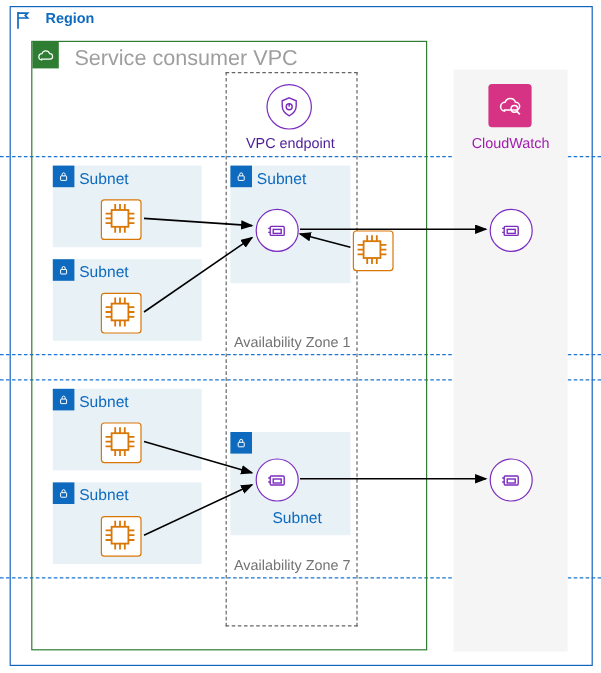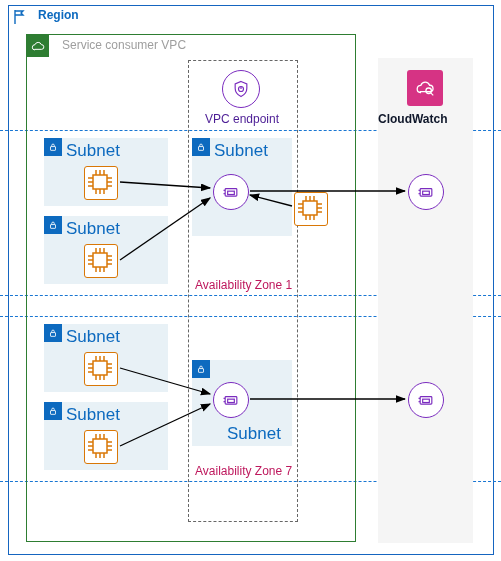--- a/index.html
+++ b/index.html
@@ -34,21 +34,21 @@
     width: 328px; height: 506px;
     border: 1px solid #2e7d32;
   }
   .vpc-tag {
     position:absolute; left:27px; top:35px;
     width:22px; height:22px; background:#2e7d32;
     display:flex; align-items:center; justify-content:center;
   }
   .vpc-label {
     position:absolute; left:62px; top:38px;
-    color:#9e9e9e; font-size:12px;
+    color:#9e9e9e; font-size:18px;
   }
   .endpoint-group {
     position:absolute; left:188px; top:60px;
     width:108px; height:460px;
     border:1px dashed #666;
   }
   .endpoint-icon {
     position:absolute; left:222px; top:70px;
     width:36px; height:36px; border:1.5px solid #7b2cbf; border-radius:50%;
     display:flex; align-items:center; justify-content:center; background:#fff;
@@ -58,32 +58,32 @@
     width:100px; text-align:center; font-size:12px; color:#4c1d95;
   }
   .az-band {
     position:absolute; left:0; right:0;
     border-top:1px dashed #1976d2;
     border-bottom:1px dashed #1976d2;
   }
   .az1 { top:130px; height:164px; }
   .az2 { top:316px; height:164px; }
   .az-label {
-    position:absolute; font-size:12px; color:#be185d;
+    position:absolute; font-size:12px; color:#737373;
   }
 
   .subnet {
     position:absolute; background:#e8f1f6; 
   }
   .subnet-lock {
     position:absolute; left:0; top:0; width:18px; height:18px;
     background:#0d6abf; display:flex; align-items:center; justify-content:center;
   }
   .subnet-label {
-    position:absolute; left:22px; top:3px; font-size:17px; color:#0d6abf;
+    position:absolute; left:22px; top:3px; font-size:13px; color:#0d6abf;
   }
 
   .ec2-chip {
     width:32px; height:32px; border:1.5px solid #d97706; border-radius:3px;
     position:absolute; background:#fff;
   }
   .ec2-chip::before, .ec2-chip::after {
     content:""; position:absolute; background:transparent;
   }
 
@@ -97,21 +97,21 @@
     position:absolute; left:378px; top:58px;
     width:95px; height:485px;
     background:#f5f5f5;
   }
   .cw-icon {
     position:absolute; width:36px; height:36px;
     background:#d63384; border-radius:3px;
     display:flex; align-items:center; justify-content:center;
   }
   .cw-label {
-    position:absolute; font-size:12px; color:#0f172a; font-weight:bold;
+    position:absolute; font-size:12px; color:#a21caf; text-align:center;
   }
 
   svg.arrows {
     position:absolute; left:0; top:0; width:501px; height:561px;
     pointer-events:none;
   }
 </style>
 </head>
 <body>
 

